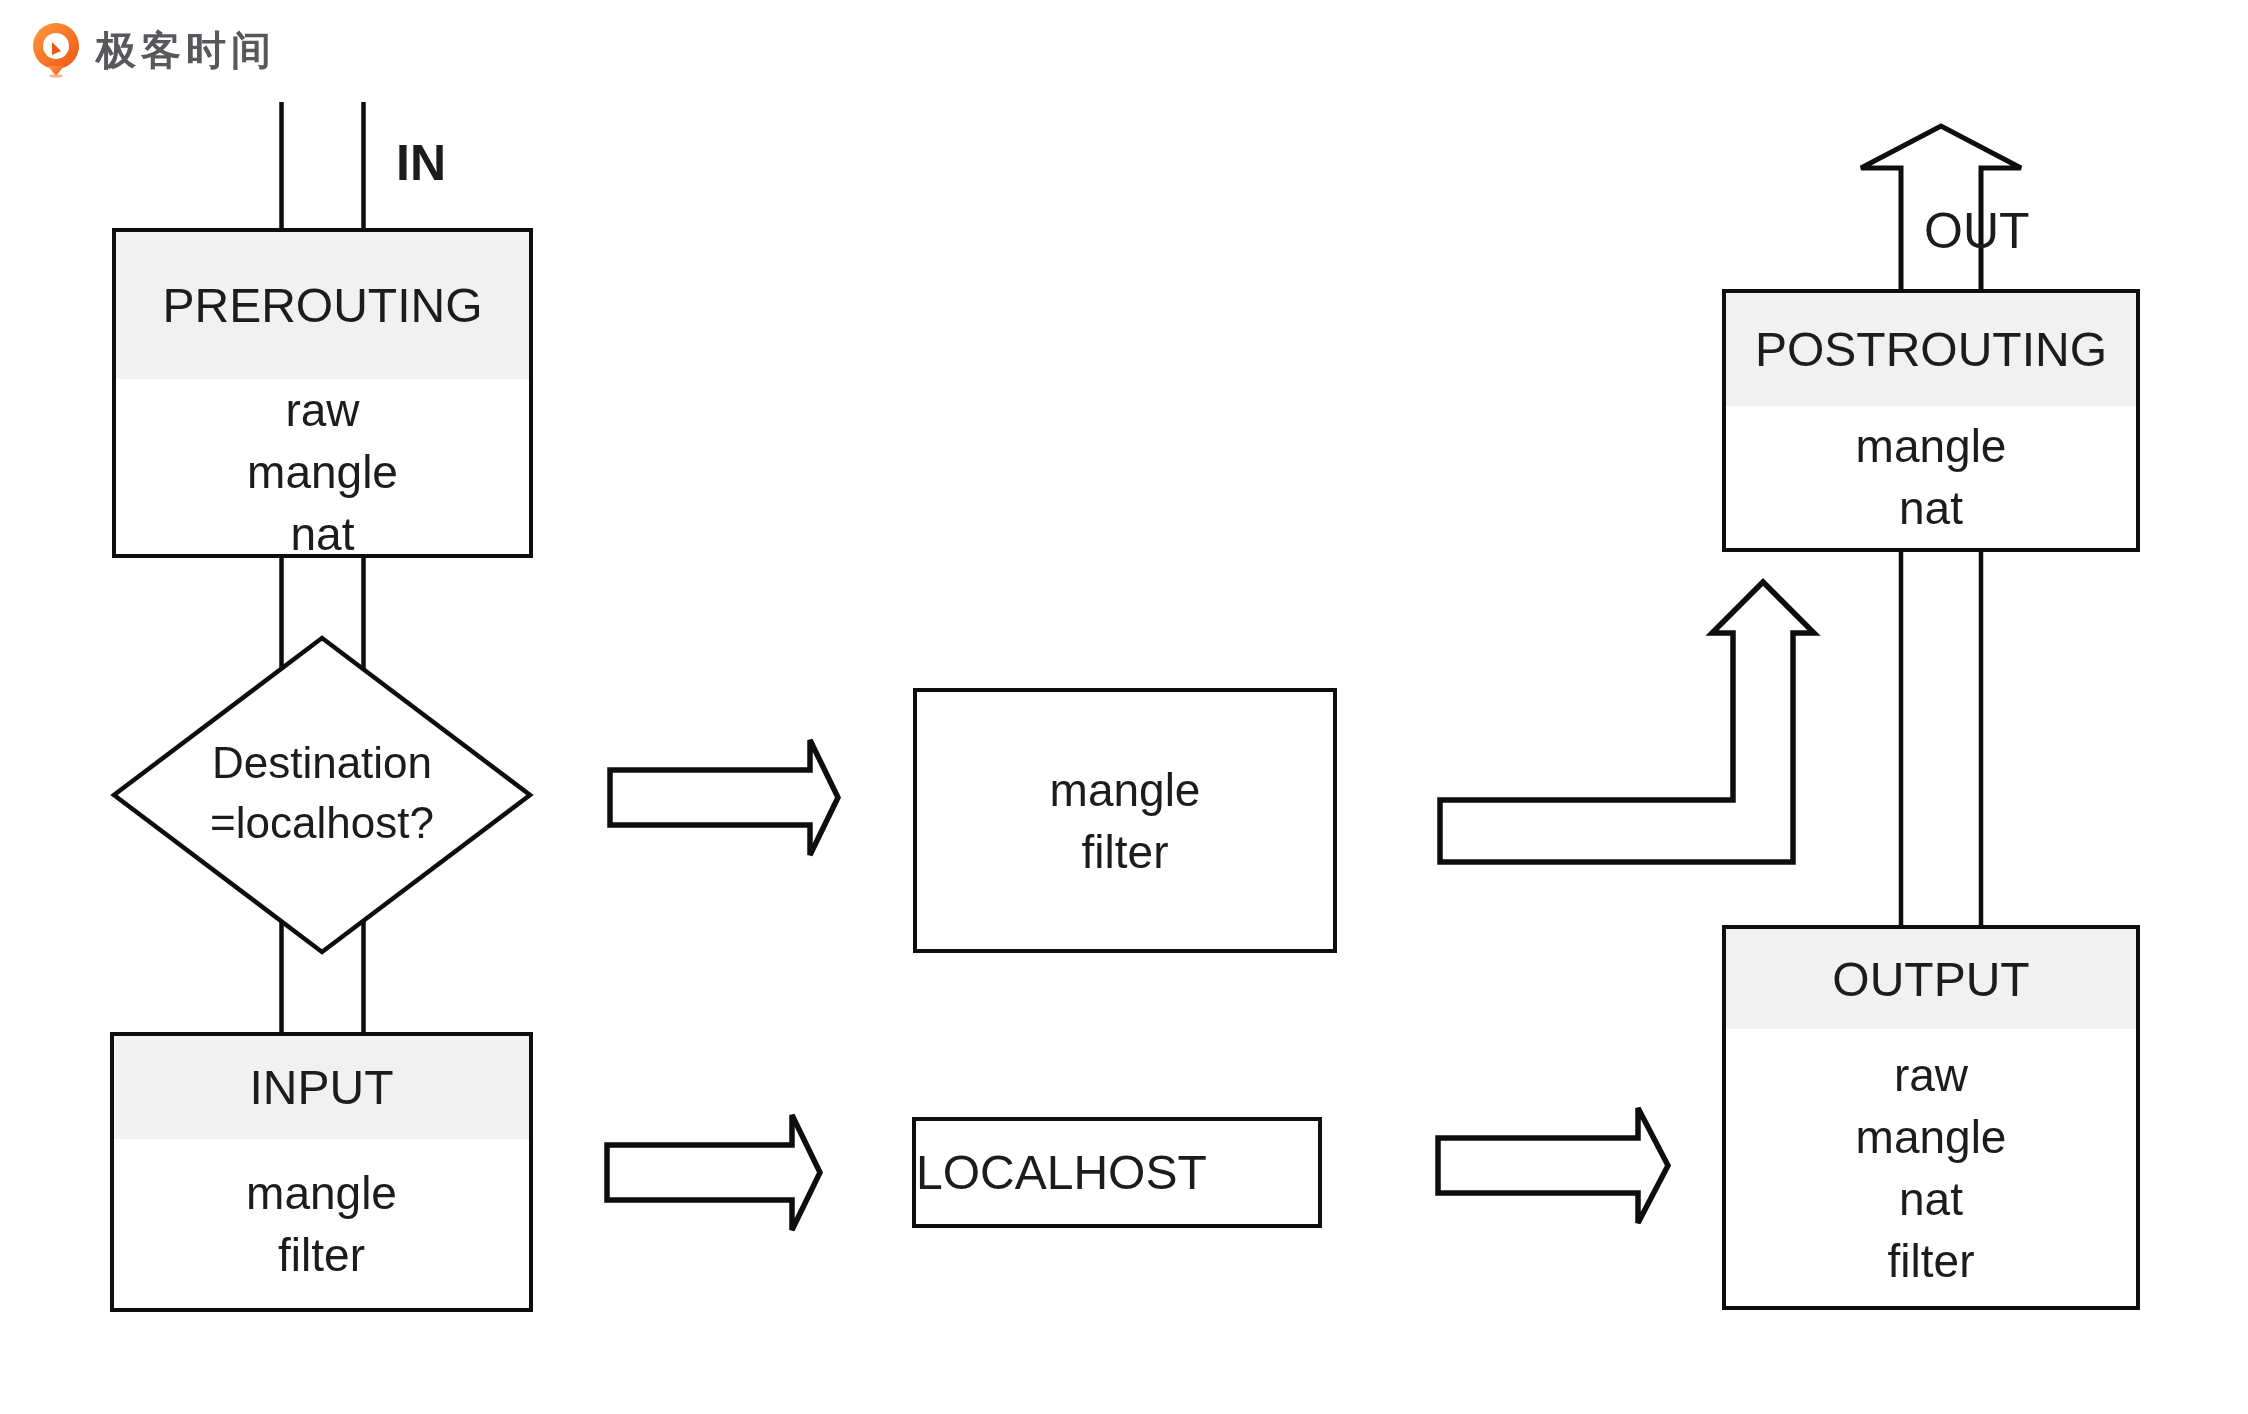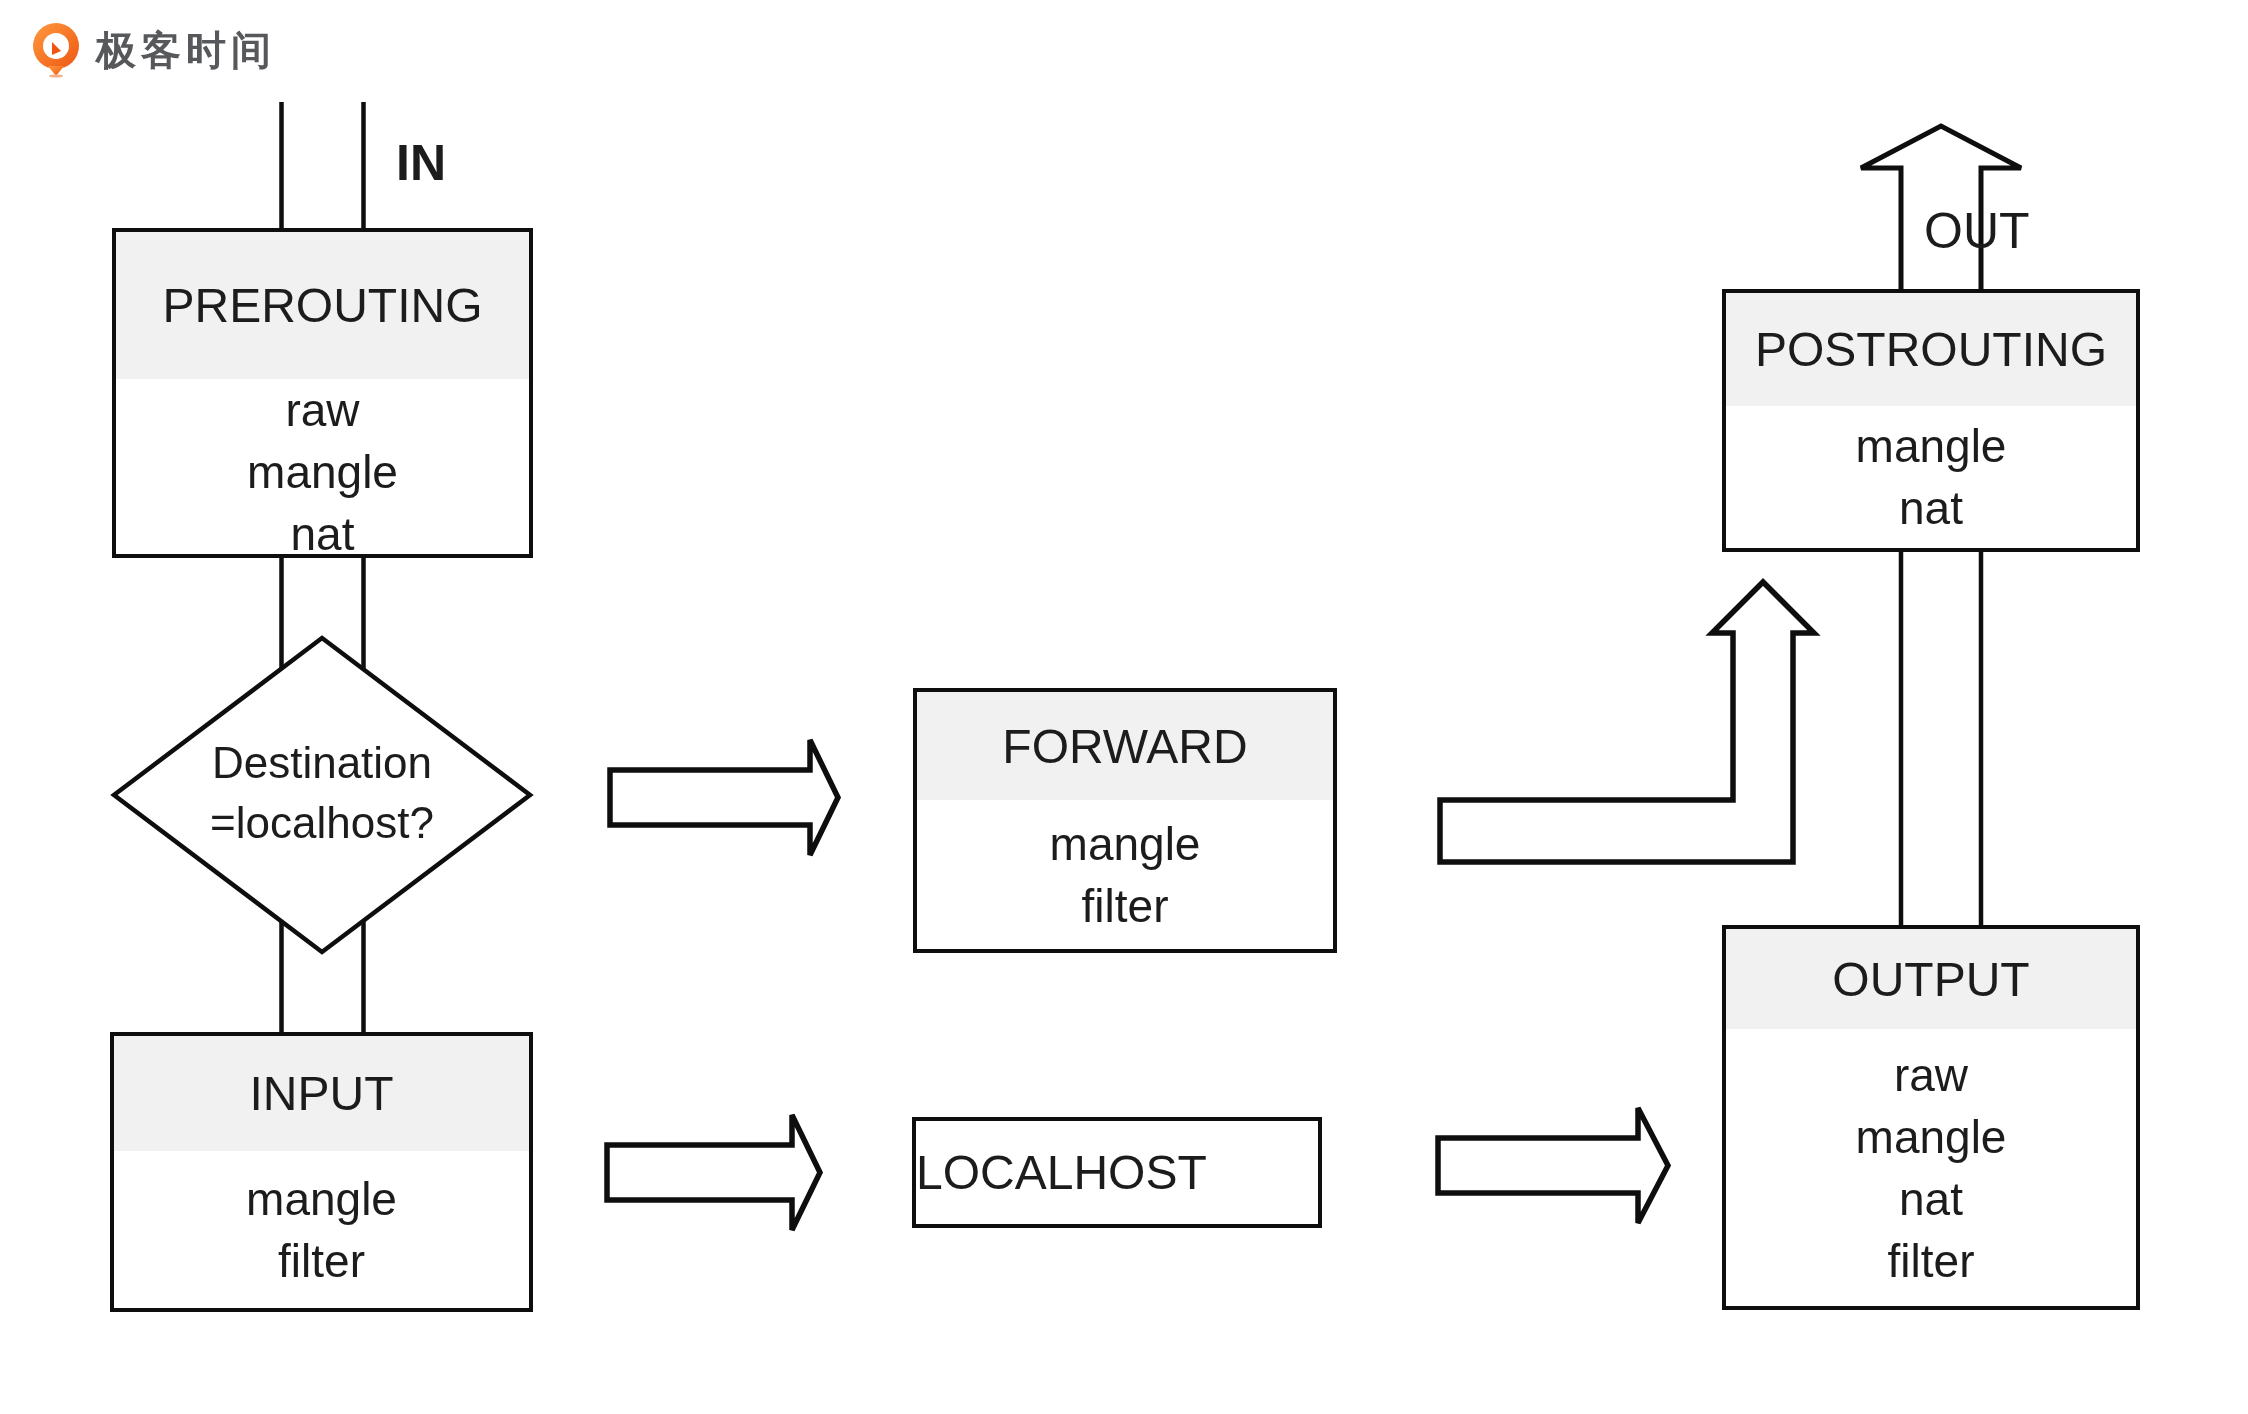--- a/index.html
+++ b/index.html
@@ -96,29 +96,28 @@
       <div>nat</div>
     </div>
   </div>
 
   <div class="diamond-text">
     <div>Destination</div>
     <div>=localhost?</div>
   </div>
 
   <div class="chain-box" style="left:110px;top:1032px;width:423px;height:280px;">
-    <div class="chain-header" style="height:115px;">INPUT</div>
+    <div class="chain-header" style="height:103px;">INPUT</div>
     <div class="chain-body">
       <div>mangle</div>
       <div>filter</div>
     </div>
   </div>
 
   <div class="chain-box" style="left:913px;top:688px;width:424px;height:265px;">
-    <div class="chain-header" style="height:108px;">FORWARD</div>
     <div class="chain-body">
       <div>mangle</div>
       <div>filter</div>
     </div>
   </div>
 
   <div class="plain-box" style="left:912px;top:1117px;width:410px;height:111px;">
     <span>LOCALHOST</span>
   </div>
 

